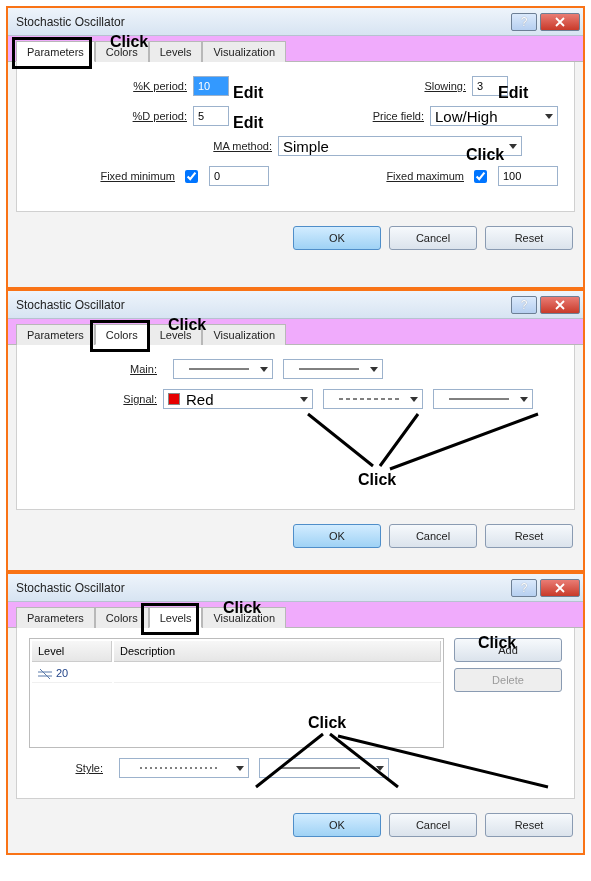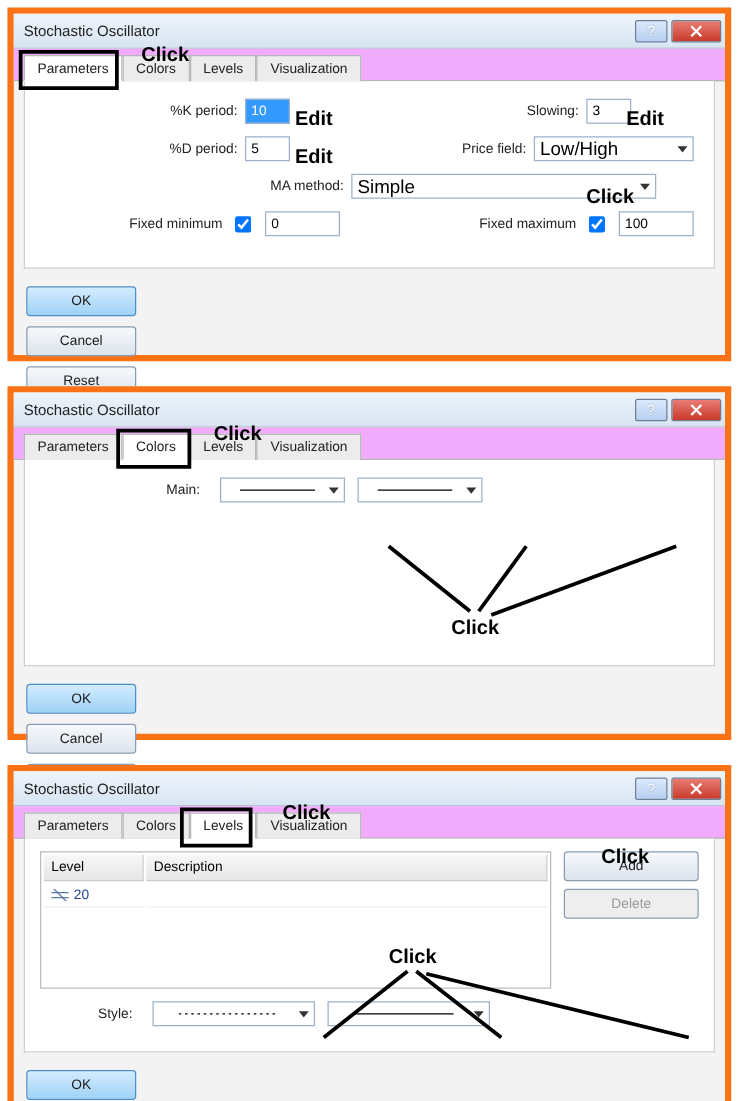--- a/index.html
+++ b/index.html
@@ -5,23 +5,23 @@
   * { box-sizing: border-box; }
   body {
     margin: 0;
     padding: 6px;
     background: #fff;
     font-family: "Segoe UI", Tahoma, Arial, sans-serif;
     font-size: 11px;
     width: 591px;
   }
   .dialog {
-    border: 5px solid #f97316;
+    border: 2px solid #f97316;
     background: #f3f3f3;
-    margin-bottom: 20px;
+    margin-bottom: 0;
     position: relative;
   }
   .titlebar {
     display: flex;
     align-items: center;
     height: 28px;
     padding: 0 3px 0 8px;
     background: linear-gradient(#eef4fb, #d7e4f2);
     border-bottom: 1px solid #b6c2d0;
     font-size: 12px;
@@ -65,21 +65,21 @@
   }
   .tabbody {
     background: #fff;
     border: 1px solid #d0d0d0;
     border-top: none;
     margin: 0 8px 8px 8px;
     padding: 14px 16px 10px 16px;
     min-height: 150px;
   }
   .row { display:flex; align-items:center; margin-bottom:10px; }
-  .lbl { text-align:right; padding-right:6px; color:#222; font-size:11px;}
+  .lbl { text-align:right; padding-right:6px; color:#222; font-size:11px;text-decoration:underline;}
   .inp {
     border: 1px solid #9cb2cc;
     background: #fff;
     height: 20px;
     padding: 0 4px;
     font-size: 11px;
   }
   .inp.sel { background: #3399ff; color:#fff; }
   .combo {
     display:flex; align-items:center;
@@ -90,21 +90,20 @@
     margin-left:auto;
     width:0;height:0;border-left:4px solid transparent;border-right:4px solid transparent;border-top:5px solid #333;
   }
   .swatch { width:12px; height:12px; margin-right:6px; border:1px solid #888;}
   .line-sample {
     flex:1; display:flex; align-items:center; justify-content:center;
   }
   .btnrow {
     display:flex; justify-content:flex-end; gap:8px;
     padding: 6px 10px 10px 10px;
-    flex-direction: column;
   }
   .btn {
     width: 88px; height:24px;
     border:1px solid #8a9bb2; border-radius:3px;
     background: linear-gradient(#f6f9fc,#dbe3ec);
     font-size:11px; color:#222;
     display:flex;align-items:center;justify-content:center;
   }
   .btn.primary {
     background: linear-gradient(#d2ecff,#9fd2f5);
@@ -218,20 +217,46 @@
     <div class="tab">Visualization</div>
   </div>
   <div class="tabbody" style="min-height:165px">
     <div class="row">
       <div class="lbl" style="width:130px">Main:</div>
       <div style="width:10px"></div>
       <div class="combo" style="width:100px">
         <span class="line-sample">
             <svg width="60" height="2">
               <line x1="0" y1="1" x2="60" y2="1" stroke="#000" stroke-width="1"></line>
+            </svg>
+          </span>
+        <span class="arrow"></span>
+      </div>
+      <div style="width:10px"></div>
+      <div class="combo" style="width:100px">
+        <span class="line-sample">
+            <svg width="60" height="2">
+              <line x1="0" y1="1" x2="60" y2="1" stroke="#000" stroke-width="1"></line>
+            </svg>
+          </span>
+        <span class="arrow"></span>
+      </div>
+    </div>
+    <div class="row">
+      <div class="lbl" style="width:130px">Signal:</div>
+      <div class="combo" style="width:150px">
+        <span class="swatch" style="background:#E60000"></span>
+        <span>Red</span>
+        <span class="arrow"></span>
+      </div>
+      <div style="width:10px"></div>
+      <div class="combo" style="width:100px">
+        <span class="line-sample">
+            <svg width="60" height="2">
+              <line x1="0" y1="1" x2="60" y2="1" stroke="#000" stroke-width="1" stroke-dasharray="4,3"></line>
             </svg>
           </span>
         <span class="arrow"></span>
       </div>
       <div style="width:10px"></div>
       <div class="combo" style="width:100px">
         <span class="line-sample">
             <svg width="60" height="2">
               <line x1="0" y1="1" x2="60" y2="1" stroke="#000" stroke-width="1"></line>
             </svg>

